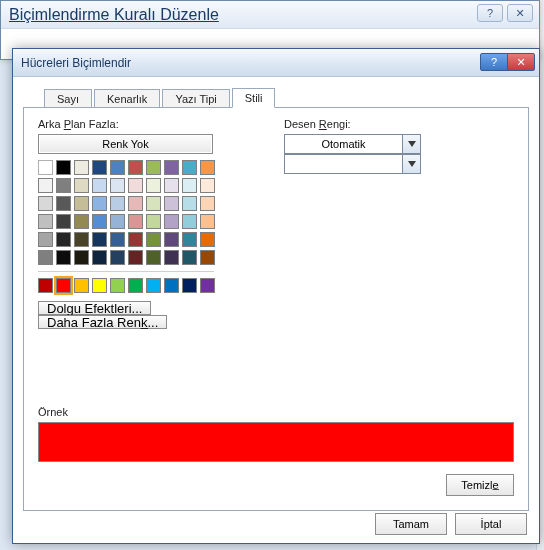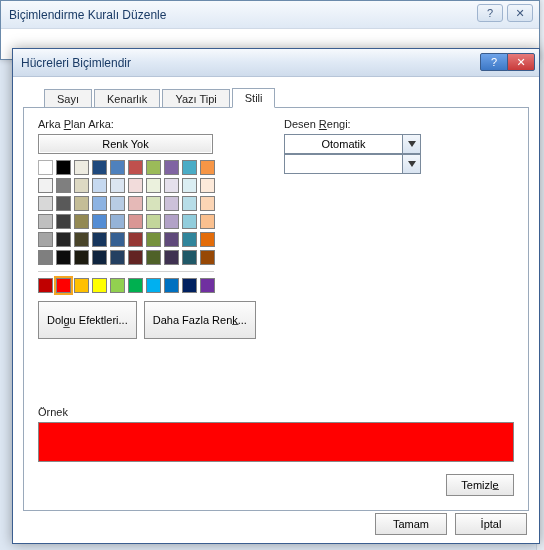--- a/index.html
+++ b/index.html
@@ -26,22 +26,23 @@
   .parent-titlebar {
     height: 28px;
     background: linear-gradient(#f6f9fd, #dfe9f5);
     border-bottom: 1px solid #cfd9e6;
     display: flex;
     align-items: center;
     padding: 0 8px;
     position: relative;
   }
   .parent-titlebar .title {
-    font-size: 12px;
+    font-size: 16px;
     color: #1a3b66;
+    text-decoration: underline;
   }
   .parent-winbtns {
     position: absolute;
     right: 6px; top: 3px;
     display: flex;
     gap: 4px;
   }
   .parent-winbtns .wbtn {
     width: 26px; height: 18px;
     border: 1px solid #9fb4cf;
@@ -170,25 +171,25 @@
     outline: 2px solid #f5a623;
     outline-offset: 0px;
   }
   .hr {
     width: 176px;
     border-top: 1px solid #d0d0d0;
     margin: 4px 0 6px 0;
   }
 
   .btn-small {
-    height: 38px;
+    height: 14px;
     padding: 0 8px;
     border: 1px solid #8c8c8c;
     background: linear-gradient(#fdfdfd,#e8e8e8);
-    font-size: 11px;
+    font-size: 13px;
     display: inline-flex; align-items:center; justify-content:center;
     margin-right: 4px;
   }
 
   .combo {
     width: 137px; height: 20px;
     border: 1px solid #7a8a9c;
     display: flex; align-items:center;
     background: #fff;
     position: relative;
@@ -275,21 +276,21 @@
       <div class="tab">Sayı</div>
       <div class="tab">Kenarlık</div>
       <div class="tab">Yazı Tipi</div>
       <div class="tab active">Stili</div>
     </div>
 
     <div class="tab-panel">
       <div class="columns">
         <div class="col-left">
           <div class="label">
-            <span>Arka </span><span class="underline">P</span><span>lan Arka:</span>
+            <span>Arka </span><span class="underline">P</span><span>lan Fazla:</span>
           </div>
           <div class="btn-nocolor">Renk Yok</div>
 
           <div class="palette" id="palette-main">
               <div class="swatch nofill" style="background: rgb(255, 255, 255);"></div>
               <div class="swatch" style="background: rgb(0, 0, 0);"></div>
               <div class="swatch" style="background: rgb(238, 236, 225);"></div>
               <div class="swatch" style="background: rgb(31, 73, 125);"></div>
               <div class="swatch" style="background: rgb(79, 129, 189);"></div>
               <div class="swatch" style="background: rgb(192, 80, 77);"></div>

